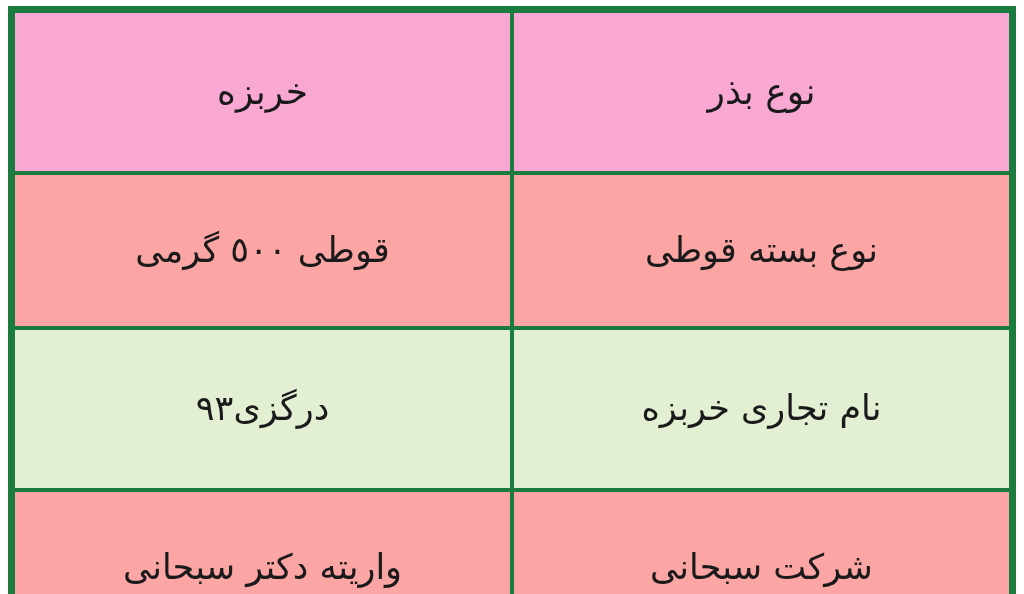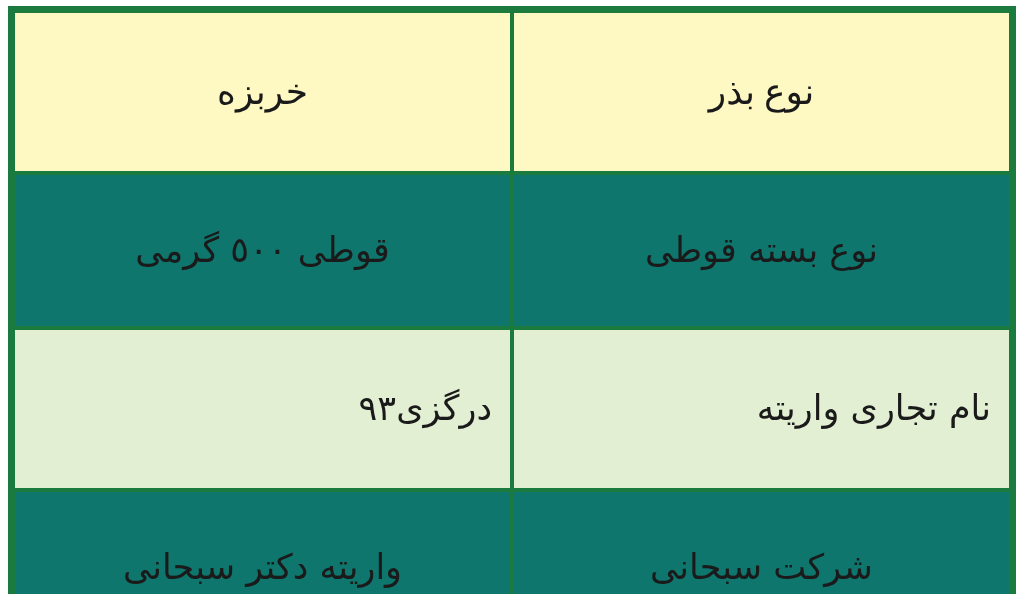--- a/index.html
+++ b/index.html
@@ -35,40 +35,38 @@
     border: 4px solid #1b7a3d;
     text-align: center;
     vertical-align: middle;
     padding: 4px 18px;
     font-size: 35px;
     color: #1a1a1a;
     line-height: 1.35;
     white-space: nowrap;
   }
   .spec-table tr.header-row td {
-    background: #fef9c3;
+    background: #f9a8d4;
     height: 150px;
     border-top: none;
     font-size: 36px;
-    font-family: Liberation Serif, serif;
   }
   .spec-table tr.header-row td.col-label {
     border-right: none;
   }
   .spec-table tr.header-row td.col-value {
     border-left: none;
   }
   .spec-table tr.row-a td {
-    background: #0f766e;
+    background: #fca5a5;
     height: 143px;
   }
   .spec-table tr.row-b td {
     background: #e2efd3;
     height: 150px;
-    text-align: right;
   }
   .spec-table tr.row-last td {
     border-bottom: none;
   }
   .spec-table td.col-label {
     border-right: none;
   }
   .spec-table td.col-value {
     border-left: none;
   }
@@ -93,21 +91,21 @@
       <tr class="row-a">
         <td class="col-label">
           <span class="cell-text">نوع بسته قوطی</span>
         </td>
         <td class="col-value">
           <span class="cell-text">قوطی ٥٠٠ گرمی</span>
         </td>
       </tr>
       <tr class="row-b">
         <td class="col-label">
-          <span class="cell-text">نام تجاری واریته</span>
+          <span class="cell-text">نام تجاری خربزه</span>
         </td>
         <td class="col-value">
           <span class="cell-text">درگزی٩٣</span>
         </td>
       </tr>
       <tr class="row-a row-last">
         <td class="col-label">
           <span class="cell-text">شرکت سبحانی</span>
         </td>
         <td class="col-value">

